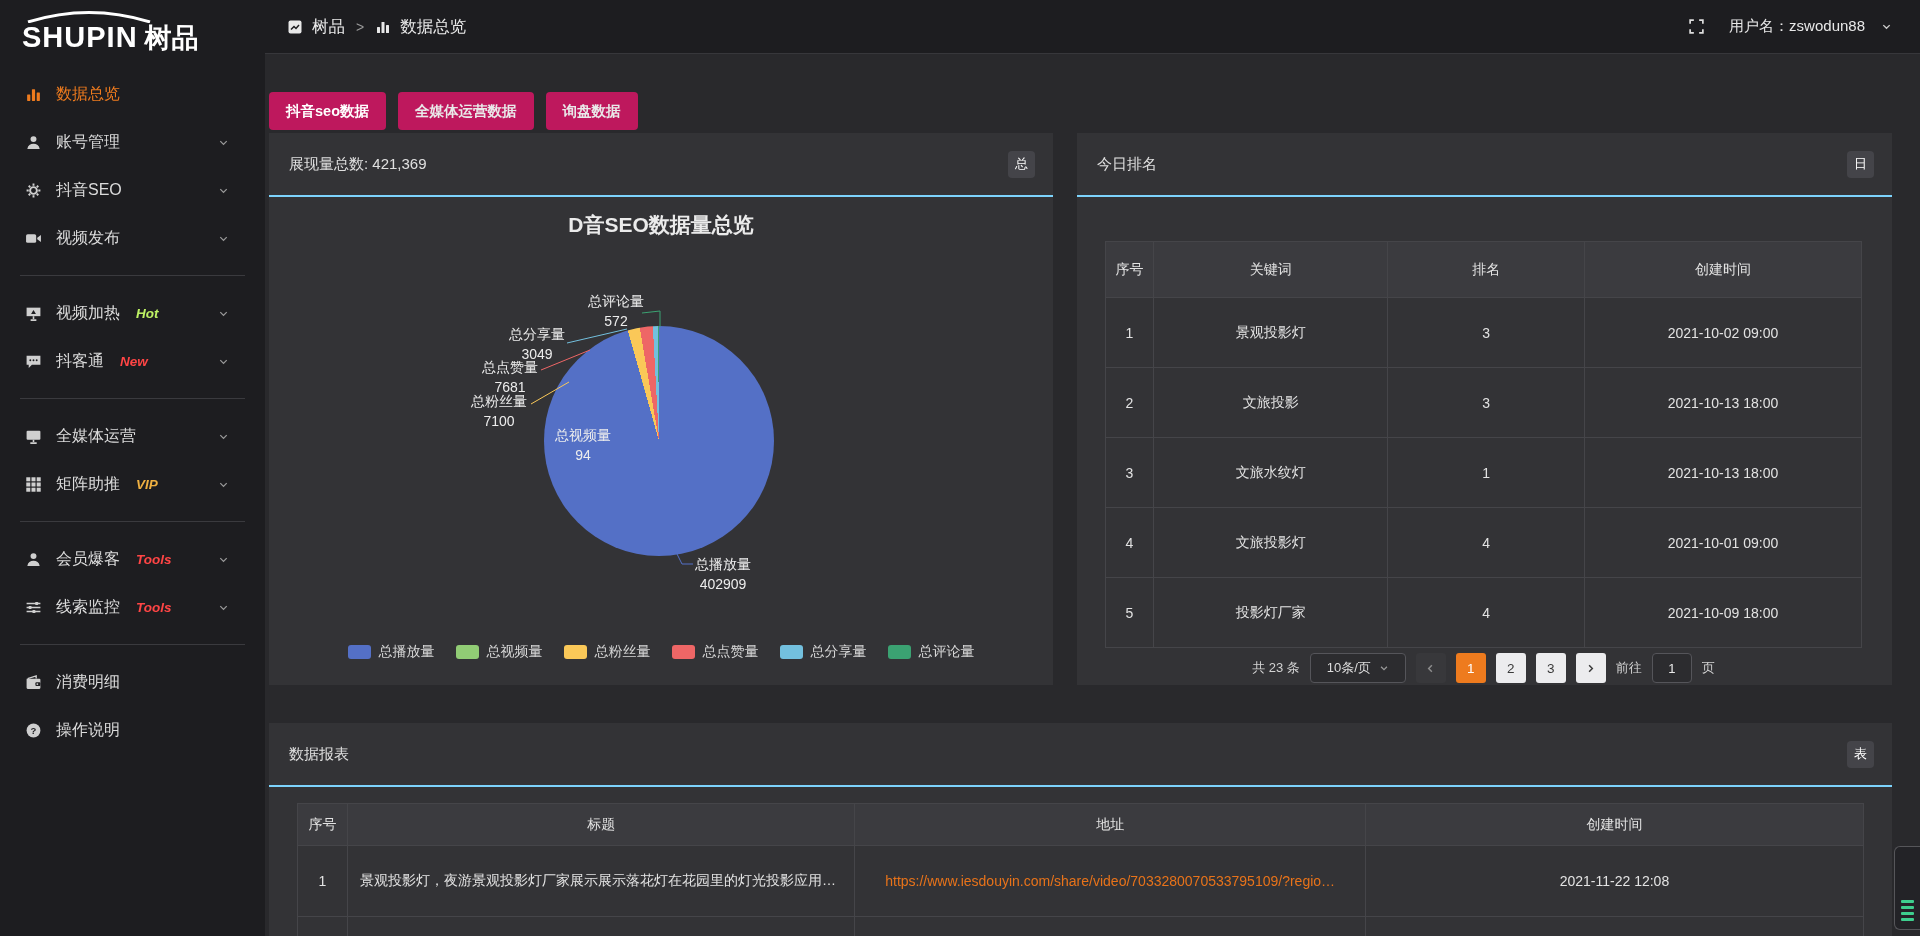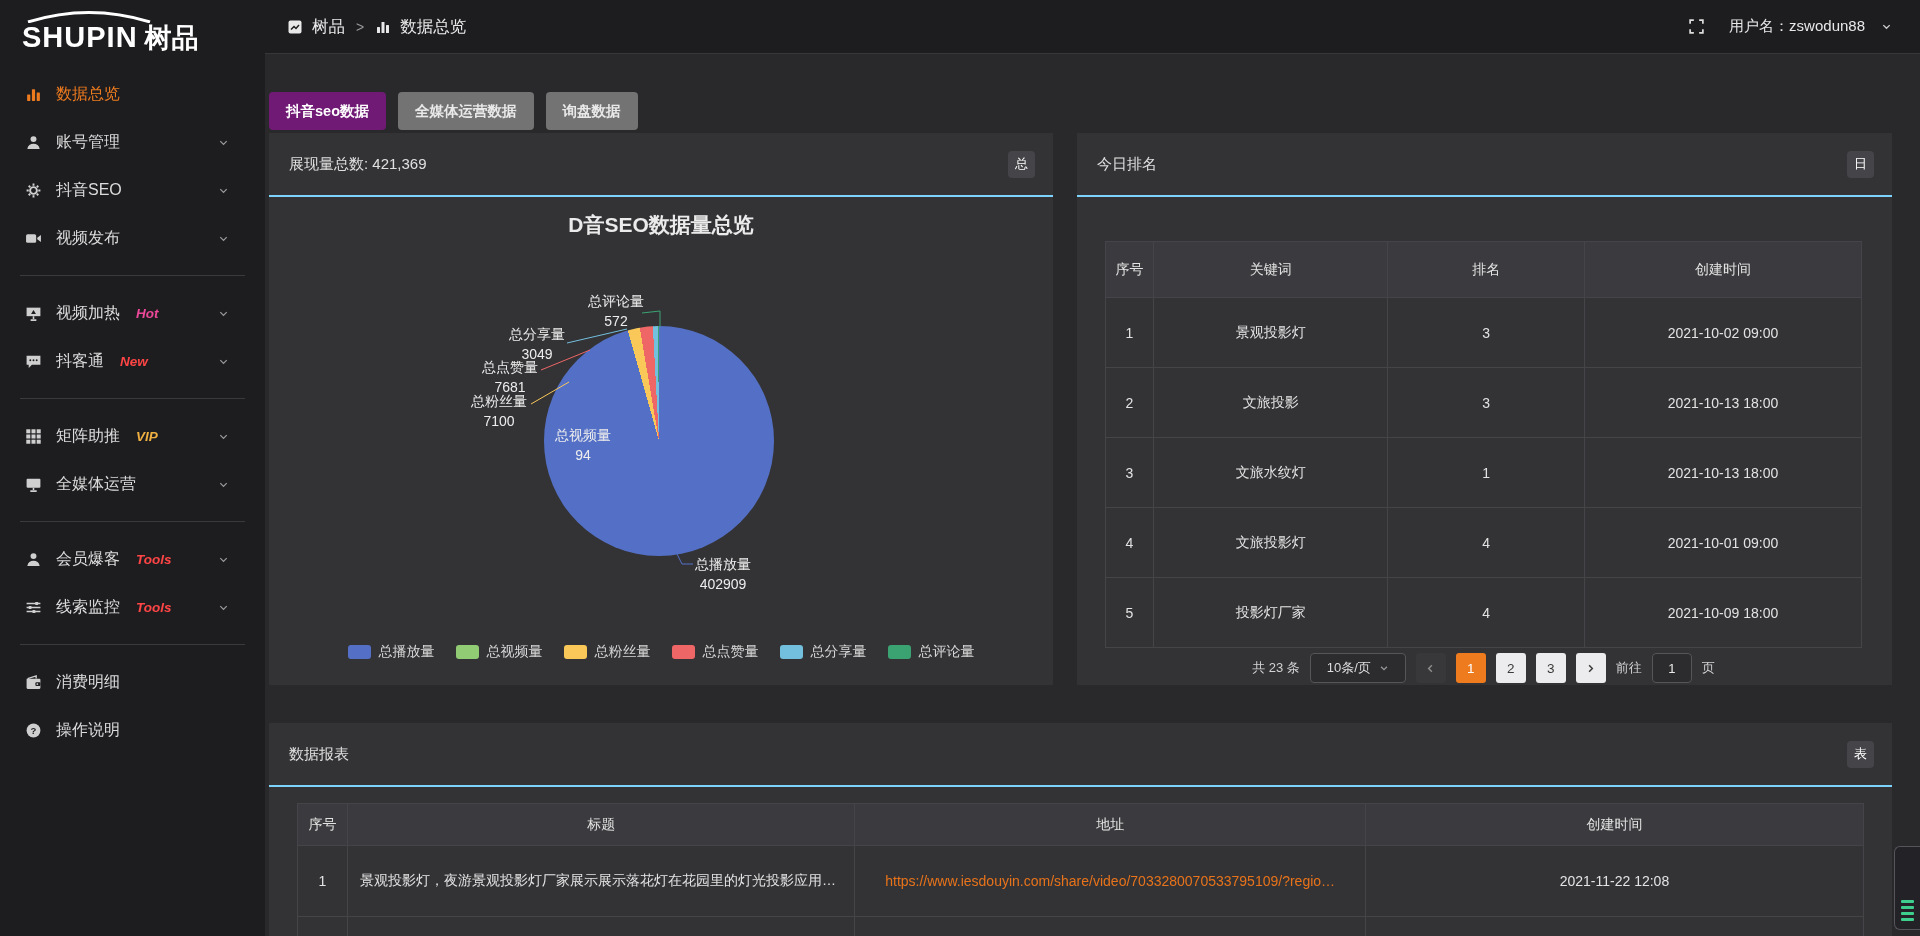--- a/index.html
+++ b/index.html
@@ -36,23 +36,23 @@
   .top-right { display:flex; align-items:center; gap:24px; color:#e8e8e8; font-size:15px; }
   .fs-icon { display:flex; cursor:pointer; color:#dedede; } .fs-icon svg { width:17px; height:17px; }
   .user { display:flex; align-items:center; gap:16px; cursor:pointer; }
   .user-chev { display:flex; color:#cbcbcb; } .user-chev svg { width:11px; height:11px; }
 
   .content { padding:0 28px 0 4px; }
 
   
   .tabs { margin-top:38px; display:flex; gap:12px; }
   .tab { height:38px; padding:0 17px; border:none; border-radius:4px; cursor:pointer;
-    background:#737373; color:#e9e9e9; font-size:14.5px; font-weight:bold;
+    background:#be185d; color:#e9e9e9; font-size:14.5px; font-weight:bold;
     font-family:inherit; display:flex; align-items:center; }
-  .tab.active { background:#701a75; color:#fff; }
+  .tab.active { background:#be185d; color:#fff; }
 
   
   .panels-row { display:flex; gap:24px; margin-top:3px; height:552px; }
   .panel { background:#333336; position:relative; }
   .panel-header { height:64px; display:flex; align-items:center; justify-content:space-between;
     padding:0 18px 0 20px; border-bottom:2px solid #7dd3fc; font-size:15px; color:#e0e0e0; }
   .corner-badge { width:27px; height:27px; background:#444449; border-radius:4px; cursor:pointer;
     display:flex; align-items:center; justify-content:center; font-size:13px; color:#fff; }
 
   
@@ -186,21 +186,21 @@
       <li class="menu-divider"></li>
       <li class="menu-item">
         <span class="mi-icon">
             <svg viewBox="0 0 16 16" fill="currentColor">
               <path d="M1.5 2.5h13v8h-13z"></path>
               <path d="M8 4.6 10.3 8.4H5.7z" fill="#1d1d20"></path>
               <path d="M8 10.5v2.6M5.3 14.2h5.4" stroke="currentColor" stroke-width="1.5" fill="none"></path>
             </svg>
           </span>
         <span>视频加热</span>
-        <span class="mi-badge" style="color: #ec4899;">Hot</span>
+        <span class="mi-badge" style="color: #bef264;">Hot</span>
         <span class="mi-chevron">
             <svg viewBox="0 0 12 12" fill="none" stroke="currentColor" stroke-width="1.4">
               <path d="M2.5 4.5 6 8l3.5-3.5"></path>
             </svg>
           </span>
       </li>
       <li class="menu-item">
         <span class="mi-icon">
             <svg viewBox="0 0 16 16" fill="currentColor">
               <path d="M1.5 2.5h13v8.5H6.5L3.5 14v-3h-2z"></path>
@@ -213,52 +213,52 @@
           </span>
         <span>抖客通</span>
         <span class="mi-badge" style="color: rgb(255, 69, 69);">New</span>
         <span class="mi-chevron">
             <svg viewBox="0 0 12 12" fill="none" stroke="currentColor" stroke-width="1.4">
               <path d="M2.5 4.5 6 8l3.5-3.5"></path>
             </svg>
           </span>
       </li>
       <li class="menu-divider"></li>
+      <li class="menu-item">
+        <span class="mi-icon">
+            <svg viewBox="0 0 16 16">
+              <rect x="1.5" y="2.5" width="13" height="8.5" rx="1" fill="currentColor"></rect>
+              <path d="M8 11v2.2M5 14.2h6" stroke="currentColor" stroke-width="1.5" fill="none"></path>
+            </svg>
+          </span>
+        <span>全媒体运营</span>
+        <span class="mi-chevron">
+            <svg viewBox="0 0 12 12" fill="none" stroke="currentColor" stroke-width="1.4">
+              <path d="M2.5 4.5 6 8l3.5-3.5"></path>
+            </svg>
+          </span>
+      </li>
       <li class="menu-item">
         <span class="mi-icon">
             <svg viewBox="0 0 16 16" fill="currentColor">
               <g>
                 <rect x="1.2" y="1.2" width="3.8" height="3.8"></rect>
                 <rect x="6.1" y="1.2" width="3.8" height="3.8"></rect>
                 <rect x="11" y="1.2" width="3.8" height="3.8"></rect>
                 <rect x="1.2" y="6.1" width="3.8" height="3.8"></rect>
                 <rect x="6.1" y="6.1" width="3.8" height="3.8"></rect>
                 <rect x="11" y="6.1" width="3.8" height="3.8"></rect>
                 <rect x="1.2" y="11" width="3.8" height="3.8"></rect>
                 <rect x="6.1" y="11" width="3.8" height="3.8"></rect>
                 <rect x="11" y="11" width="3.8" height="3.8"></rect>
               </g>
             </svg>
           </span>
         <span>矩阵助推</span>
         <span class="mi-badge" style="color: rgb(239, 176, 65);">VIP</span>
-        <span class="mi-chevron">
-            <svg viewBox="0 0 12 12" fill="none" stroke="currentColor" stroke-width="1.4">
-              <path d="M2.5 4.5 6 8l3.5-3.5"></path>
-            </svg>
-          </span>
-      </li>
-      <li class="menu-item">
-        <span class="mi-icon">
-            <svg viewBox="0 0 16 16">
-              <rect x="1.5" y="2.5" width="13" height="8.5" rx="1" fill="currentColor"></rect>
-              <path d="M8 11v2.2M5 14.2h6" stroke="currentColor" stroke-width="1.5" fill="none"></path>
-            </svg>
-          </span>
-        <span>全媒体运营</span>
         <span class="mi-chevron">
             <svg viewBox="0 0 12 12" fill="none" stroke="currentColor" stroke-width="1.4">
               <path d="M2.5 4.5 6 8l3.5-3.5"></path>
             </svg>
           </span>
       </li>
       <li class="menu-divider"></li>
       <li class="menu-item">
         <span class="mi-icon">
             <svg viewBox="0 0 16 16" fill="currentColor">

